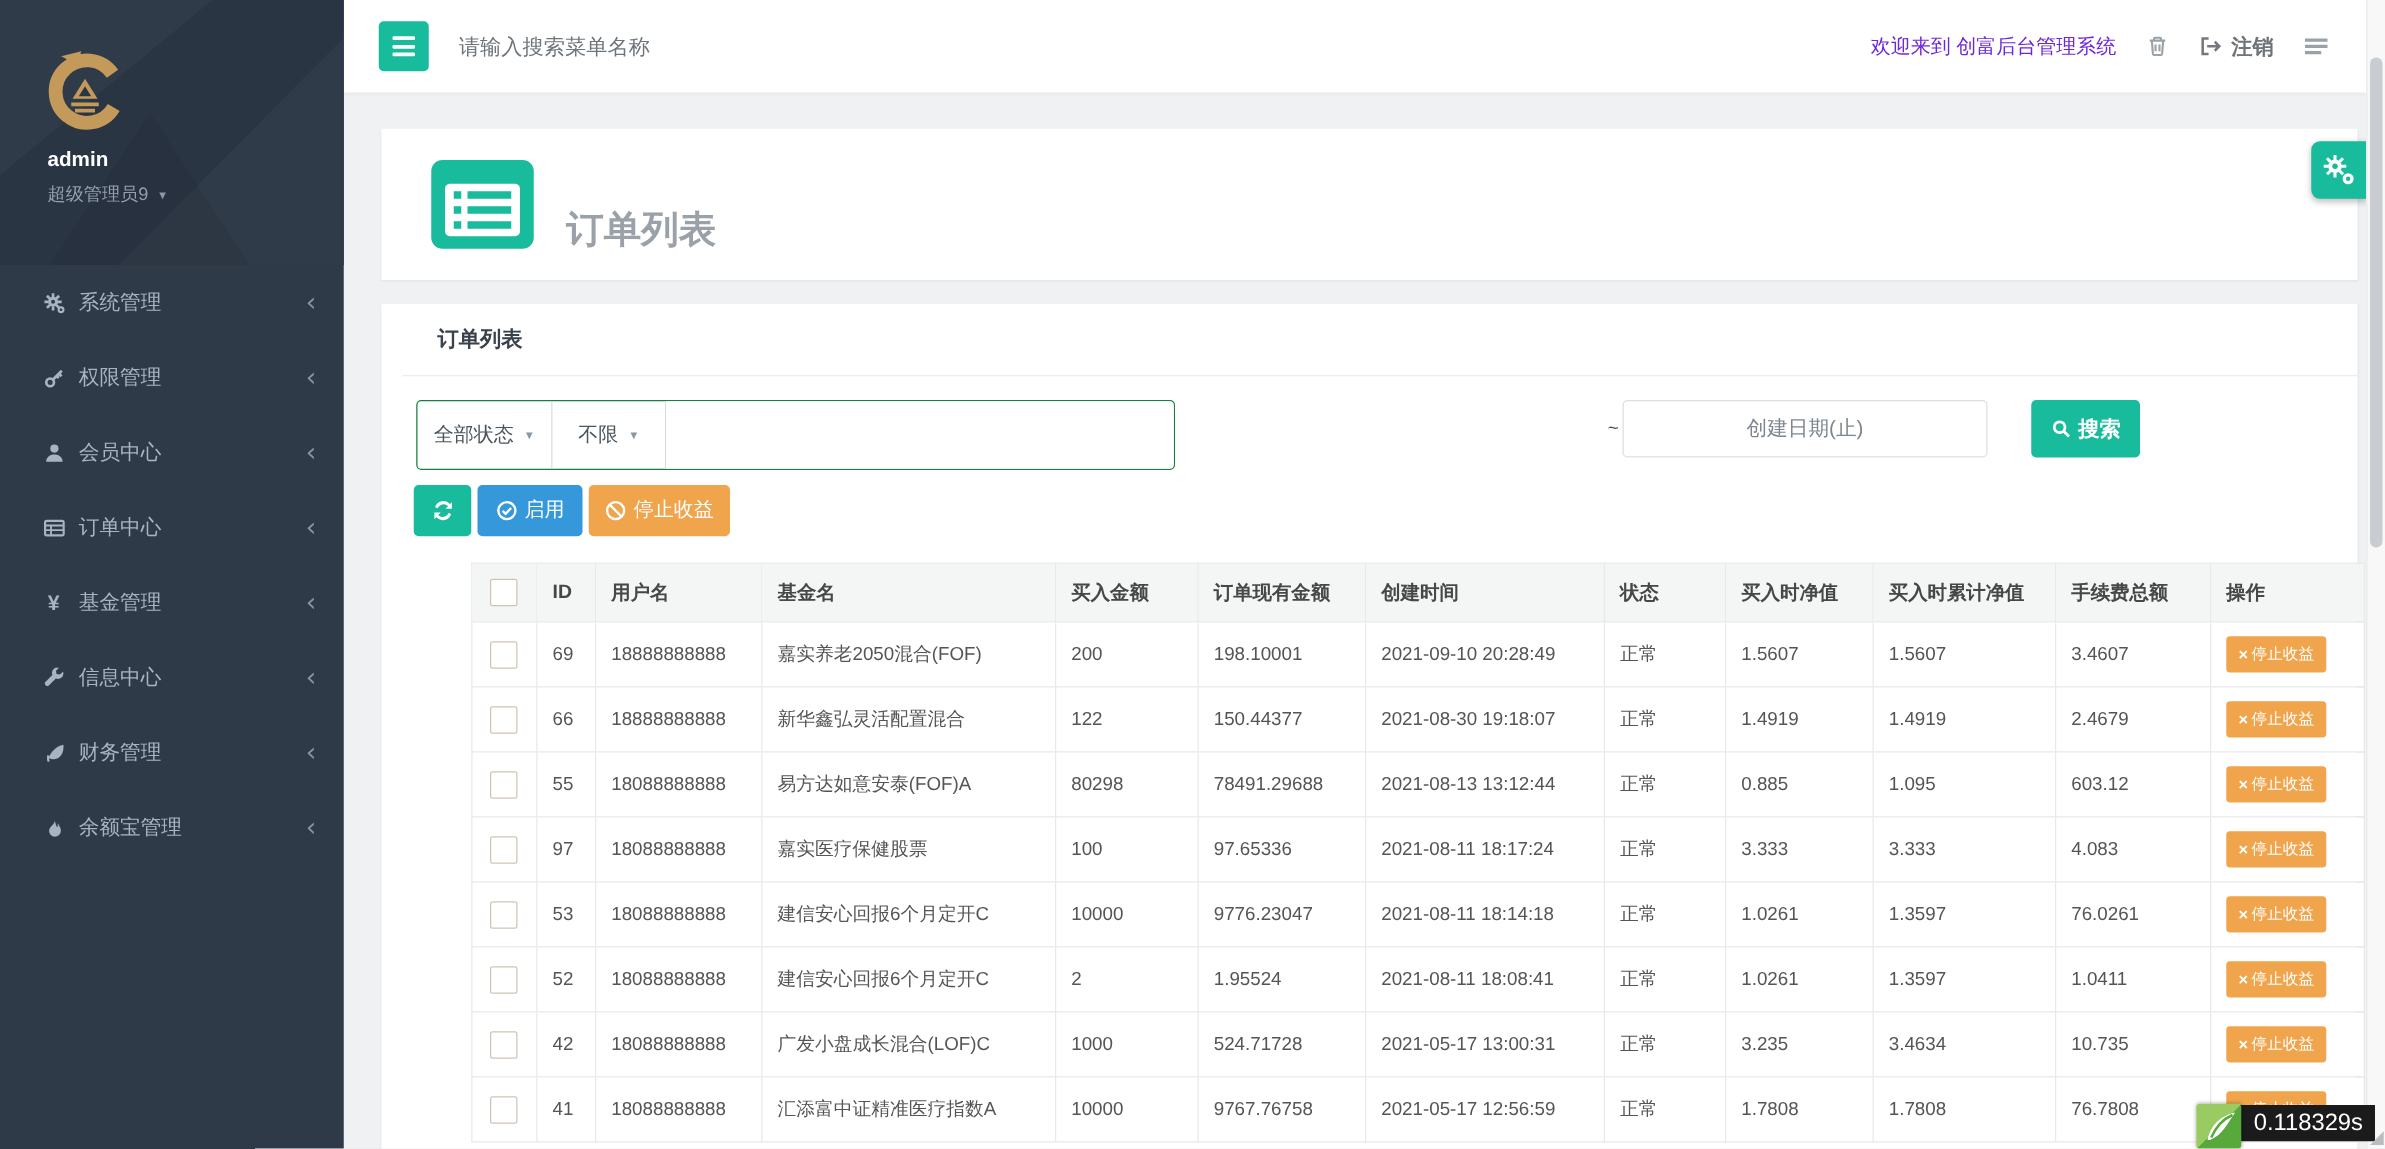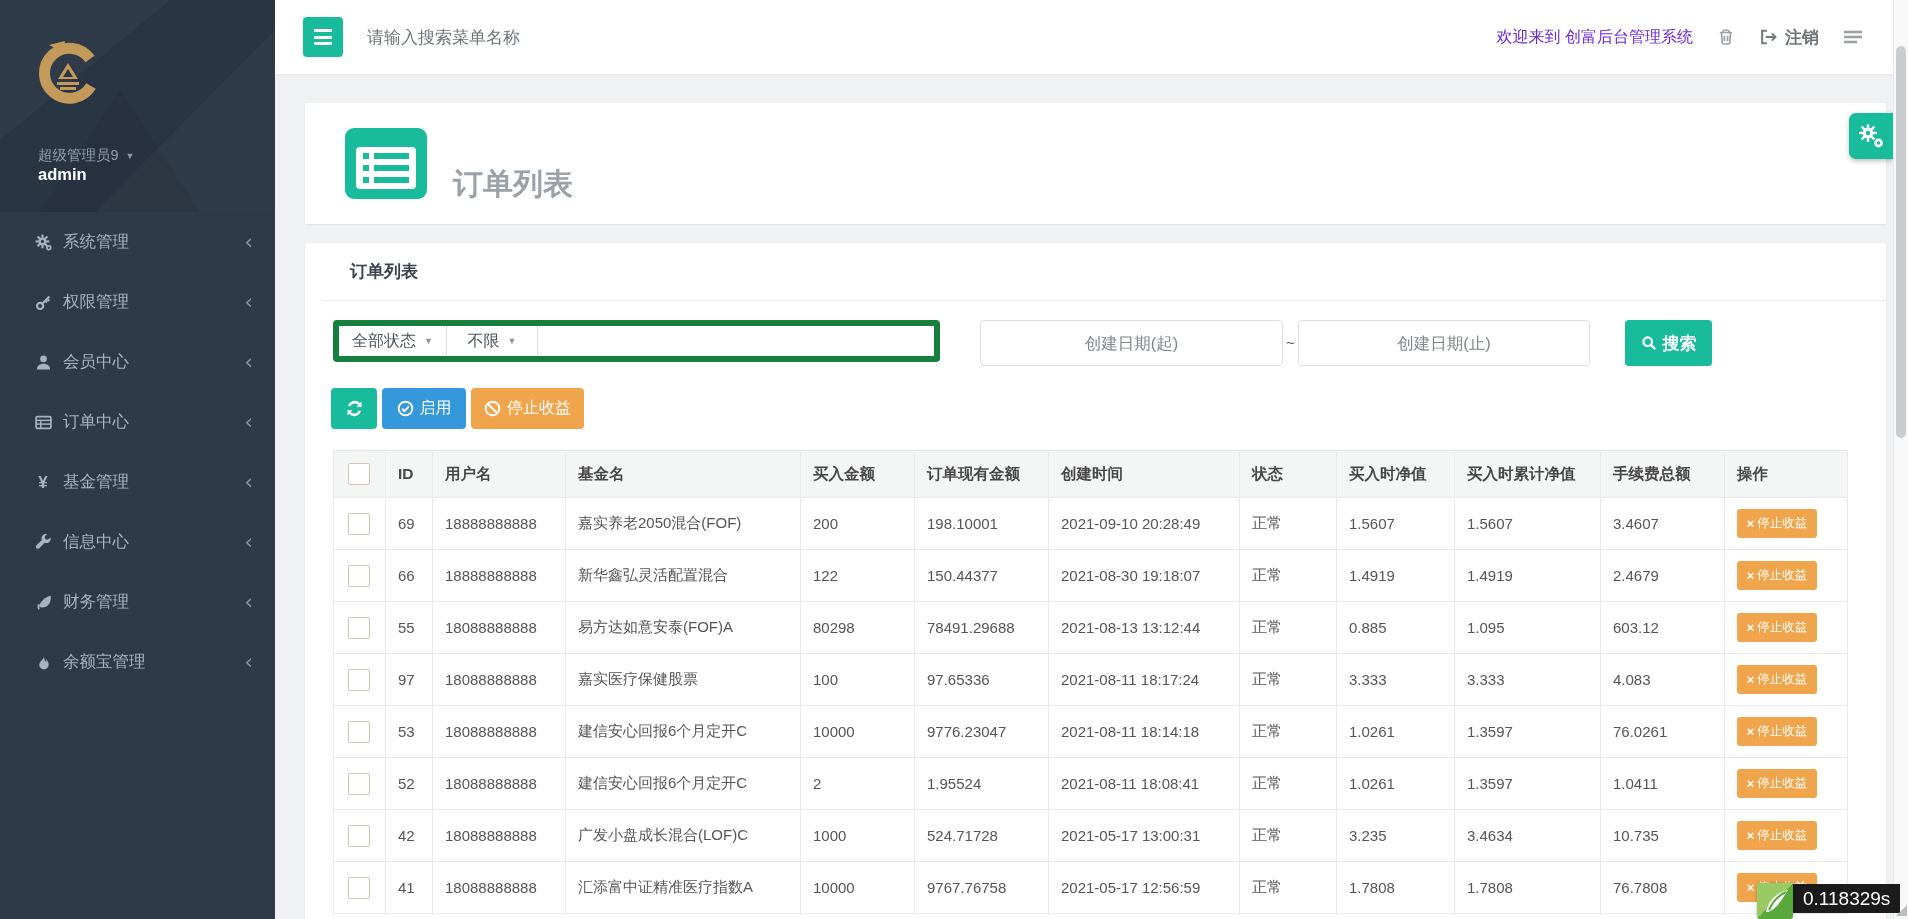--- a/index.html
+++ b/index.html
@@ -6,21 +6,21 @@
   #stage{position:relative;width:1908px;height:919px;overflow:hidden;background:#eff1f2;}
 
   
   .sidebar{position:absolute;left:0;top:0;width:275px;height:919px;background:#2f3a49;z-index:5;}
   .sidebar-head{position:relative;height:212px;background:#2a3544;overflow:hidden;}
   .facet{position:absolute;background:rgba(255,255,255,.03);}
   .facet.f1{left:0;top:0;width:170px;height:140px;clip-path:polygon(0 0,100% 0,0 100%);}
   .facet.f2{right:0;top:30px;width:180px;height:182px;clip-path:polygon(100% 0,100% 100%,0 100%);}
   .facet.f3{left:40px;top:90px;width:160px;height:122px;clip-path:polygon(50% 0,100% 100%,0 100%);background:rgba(0,0,0,.06);}
   .logo-wrap{position:absolute;left:34px;top:38px;}
-  .user-name{position:absolute;left:38px;top:119px;color:#fff;font-weight:bold;font-size:16.5px;margin-top:46px;}
+  .user-name{position:absolute;left:38px;top:119px;color:#fff;font-weight:bold;font-size:16.5px;}
   .user-role{position:absolute;left:38px;top:146px;color:#93a0ad;font-size:14.5px;display:flex;align-items:center;gap:7px;cursor:pointer;}
   .caret-down{font-size:9px;color:#8b97a3;}
   .menu{position:absolute;left:0;top:212px;width:275px;}
   .menu-item{height:60px;display:flex;align-items:center;padding:0 22px 0 32px;color:#a9b4c0;font-size:16.5px;cursor:pointer;}
   .menu-item .mi-icon{width:22px;margin-right:9px;display:flex;align-items:center;justify-content:center;color:#a9b4c0;}
   .menu-item .mi-label{flex:1;}
   .menu-item .chev{color:#8a95a2;font-size:21px;line-height:1;font-family:"DejaVu Sans",sans-serif;}
 
   
   .topbar{position:absolute;left:275px;top:0;width:1618px;height:74px;background:#fff;box-shadow:0 1px 3px rgba(0,0,0,.05);z-index:4;}
@@ -41,42 +41,42 @@
   .pi-row{display:flex;align-items:center;gap:5px;}
   .pi-dot{width:6px;height:6px;background:#18bc9c;}
   .pi-bar{flex:1;height:6px;background:#18bc9c;}
   .page-title{position:absolute;left:148px;top:50%;transform:translateY(-50%);font-size:30px;color:#9aa1a8;}
   .fab-gear{position:absolute;left:1849px;top:113px;width:44px;height:46px;background:#18bc9c;border:0;border-radius:7px 0 0 7px;box-shadow:0 2px 5px rgba(0,0,0,.25);cursor:pointer;display:flex;align-items:center;justify-content:center;z-index:6;}
 
   #card-main{left:305px;top:243px;width:1564px;height:700px;}
   .panel-head{height:57px;border-bottom:1px solid #ececec;display:flex;align-items:center;padding-left:28px;font-weight:bold;font-size:17px;color:#37424c;}
 
   
-  .input-group{position:absolute;left:28px;top:77px;width:607px;height:42px;border:6px solid #15803d;border-radius:4px;display:flex;background:#fff;box-sizing:border-box;}
+  .input-group{position:absolute;left:28px;top:77px;width:607px;height:56px;border:1px solid #15803d;border-radius:4px;display:flex;background:#fff;box-sizing:border-box;}
   .seg{display:flex;align-items:center;justify-content:center;gap:8px;font-size:16px;color:#4a545c;border-right:1px solid #d9dde0;cursor:pointer;}
   .seg.s1{width:107px;}
   .seg.s2{width:90px;}
   .keyword{flex:1;border:0;outline:0;padding:0 12px;font-size:16px;color:#333;border-radius:0 4px 4px 0;}
   .date-input{position:absolute;top:77px;height:46px;border:1px solid #dcdfe2;border-radius:4px;box-sizing:border-box;text-align:center;font-size:16.5px;color:#333;outline:0;background:#fff;}
   .date-input::placeholder{color:#7d868e;opacity:1;}
   #date-start{left:675px;width:303px;}
   #date-end{left:993px;width:292px;}
   .tilde{position:absolute;left:978px;top:77px;width:15px;height:46px;line-height:46px;text-align:center;color:#555;font-size:15px;}
   .search-btn{position:absolute;left:1320px;top:77px;width:87px;height:46px;background:#18bc9c;border:0;border-radius:4px;color:#fff;font-size:17px;font-weight:bold;display:flex;align-items:center;justify-content:center;gap:6px;cursor:pointer;}
 
   
   .tool-row{position:absolute;left:26px;top:145px;height:41px;display:flex;gap:5px;}
   .tbtn{height:41px;border:0;border-radius:4px;color:#fff;font-size:16px;display:flex;align-items:center;justify-content:center;gap:6px;cursor:pointer;}
   .tbtn.refresh{width:46px;background:#18bc9c;}
   .tbtn.enable{width:84px;background:#3498db;}
   .tbtn.stop{width:113px;background:#f0a54c;}
 
   
   .tbl-wrap{position:absolute;left:28px;top:207px;width:1514px;}
-  table.grid{border-collapse:collapse;table-layout:fixed;width:1514px;font-size:15px;color:#555;}
+  table.grid{border-collapse:collapse;table-layout:fixed;width:1514px;font-size:15px;color:#555;margin-left:44px;}
   .grid th,.grid td{border:1px solid #e9e9e9;padding:0 6px 0 12px;overflow:hidden;white-space:nowrap;text-align:left;}
   .grid th{background:#f4f5f5;color:#474747;font-weight:bold;font-size:15.5px;height:46px;}
   .grid td{height:51px;background:#fff;}
   .cb-cell{padding-left:14px !important;}
   .cb{display:inline-block;width:20px;height:20px;border:1px solid #cfc5b7;border-radius:2px;background:#fff;cursor:pointer;vertical-align:middle;}
   .row-btn{width:80px;height:29px;background:#f0a54c;border:0;border-radius:3px;color:#fff;font-size:12.5px;display:flex;align-items:center;justify-content:center;gap:3px;cursor:pointer;}
   .row-btn .x{font-weight:bold;font-size:13px;line-height:1;}
 
   
   .scrollbar{position:absolute;left:1893px;top:0;width:15px;height:919px;background:#f8f8f8;border-left:1px solid #e9e9e9;box-sizing:border-box;z-index:8;}
@@ -292,21 +292,20 @@
       <span class="seg s1">
         <span>全部状态</span>
         <span class="caret-down">▼</span>
       </span>
       <span class="seg s2">
         <span>不限</span>
         <span class="caret-down">▼</span>
       </span>
       <input class="keyword" style="">
     </div>
-    <input class="date-input" id="date-start" placeholder="创建日期(起)" style="">
     <span class="tilde">~</span>
     <input class="date-input" id="date-end" placeholder="创建日期(止)" style="">
     <button class="search-btn">
       <svg width="16" height="16" viewBox="0 0 16 16" fill="none" stroke="#fff" stroke-width="2.2">
         <circle cx="6.7" cy="6.7" r="4.3"></circle>
           <line x1="10.2" y1="10.2" x2="14.2" y2="14.2"></line>
       </svg>
       <span>搜索</span>
     </button>
 

